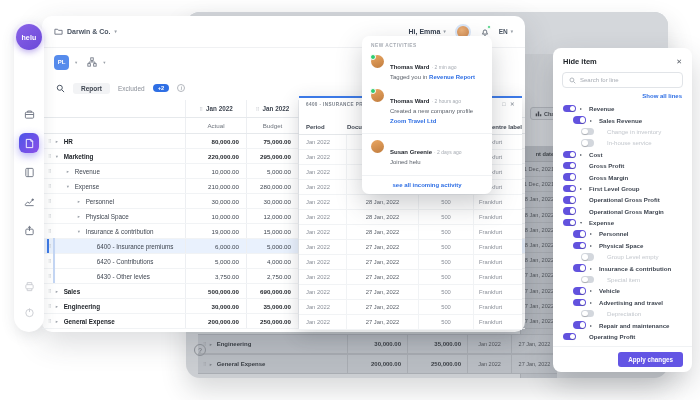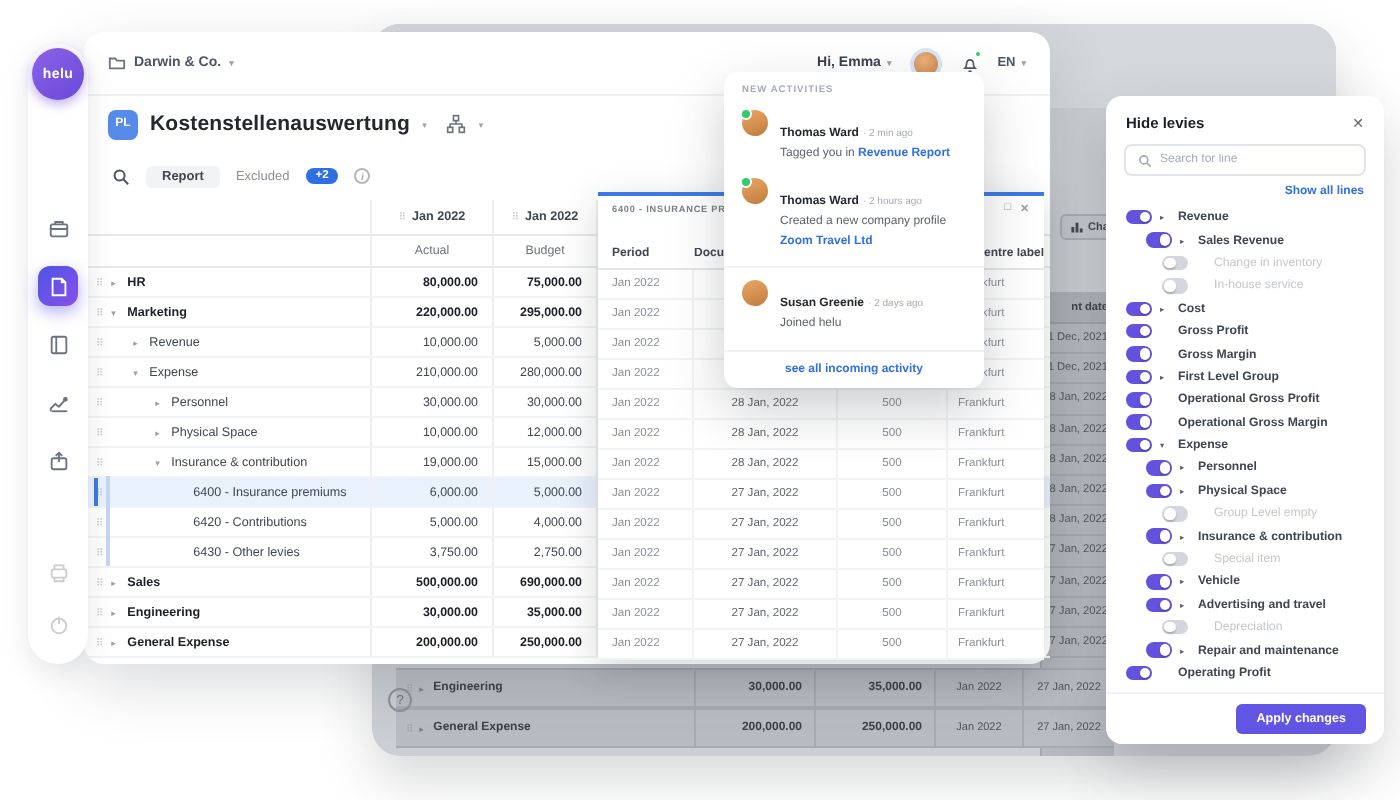--- a/index.html
+++ b/index.html
@@ -327,21 +327,20 @@
       </div>
       <div class="lang">
         <span>EN</span>
         <span class="cr">▾</span>
       </div>
     </div>
   </div>
 
   <div class="titlerow">
     <span class="badge">PL</span>
-    <span class="ptitle">Kostenstellenauswertung</span>
     <span class="cr">▾</span>
     <span class="orgicon">
       <svg width="10" height="10" viewBox="0 0 12 12" fill="none" stroke="currentColor" stroke-width="1">
         <rect x="4.5" y="1" width="3" height="3"></rect>
           <rect x="1" y="8" width="3" height="3"></rect>
           <rect x="8" y="8" width="3" height="3"></rect>
         <path d="M6 4v2M2.5 8V6h7v2"></path>
         </svg>
     </span>
     <span class="cr">▾</span>
@@ -716,21 +715,21 @@
             </div>
           </span>
         </div>
       </div>
     <div class="pfoot">see all incoming activity</div>
   </div>
 </div>
 
 <div id="hide">
   <div class="hhead">
-    <span class="htitle">Hide levies</span>
+    <span class="htitle">Hide item</span>
     <span class="hclose">✕</span>
   </div>
   <div class="hsearch">
     <span>
       <svg width="7" height="7" viewBox="0 0 10 10" fill="none" stroke="currentColor" stroke-width="1.2">
         <circle cx="4.2" cy="4.2" r="2.8"></circle>
           <path d="M6.4 6.4 9 9"></path>
         </svg>
     </span>
     <input type="text" placeholder="Search for line" style="">

